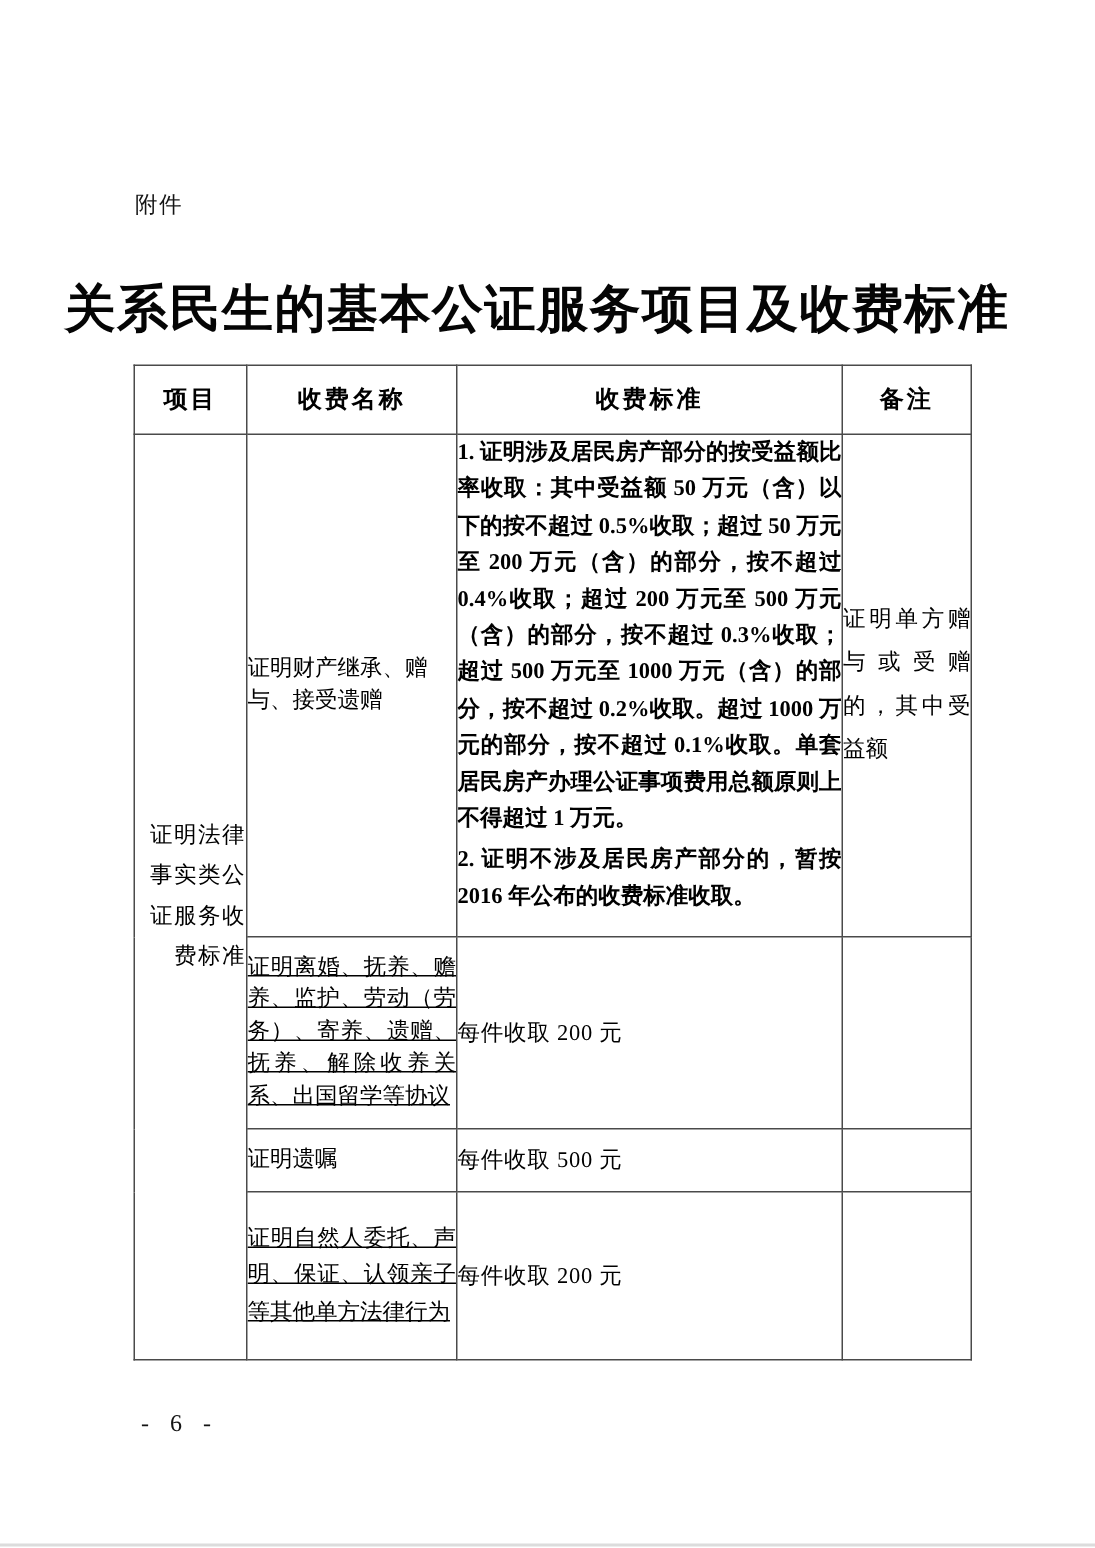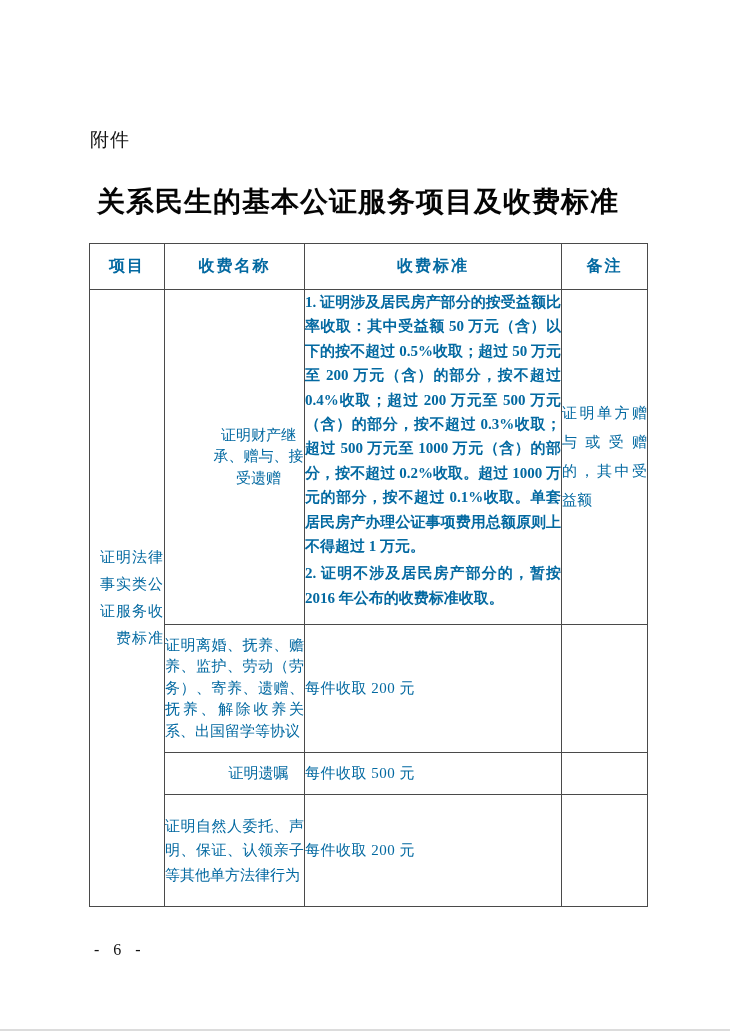--- a/index.html
+++ b/index.html
@@ -10,51 +10,51 @@
     background: #ffffff;
     overflow: hidden;
     font-family: "Liberation Serif", "DejaVu Serif", serif;
     color: #111111;
   }
   .attachment {
     position: absolute;
     left: 90px;
     top: 127px;
     font-family: "Liberation Sans", "DejaVu Sans", sans-serif;
-    font-size: 19px;
+    font-size: 15px;
     letter-spacing: 1px;
     color: #141414;
   }
   .title {
     position: absolute;
     left: 0;
     top: 183px;
     width: 716px;
     margin: 0;
     text-align: center;
     font-family: "Liberation Serif", "DejaVu Serif", serif;
     font-weight: bold;
-    font-size: 28px;
+    font-size: 34px;
     letter-spacing: 1px;
     color: #050505;
   }
   table.fee-table {
     position: absolute;
     left: 89px;
     top: 243px;
     width: 558px;
     border-collapse: collapse;
     table-layout: fixed;
   }
   table.fee-table th,
   table.fee-table td {
     border: 1.5px solid #4a4a4a;
     padding: 0;
     font-size: 15px;
-    color: #0369a1;
+    color: #000000;
     overflow: hidden;
   }
   tr.r-head  { height: 46px; }
   tr.r-body1 { height: 335px; }
   tr.r-body2 { height: 128px; }
   tr.r-body3 { height: 42px; }
   tr.r-body4 { height: 112px; }
   table.fee-table th {
     font-family: "Liberation Sans", "DejaVu Sans", sans-serif;
     font-weight: bold;
@@ -70,22 +70,22 @@
     font-size: 15.5px;
     line-height: 27px;
     letter-spacing: 1px;
   }
   td.name {
     vertical-align: middle;
     padding: 4px 5px;
     font-size: 14.5px;
     line-height: 21.5px;
   }
-  td.name.center  { text-align: center; padding-left: 48px; }
-  td.name.justify { text-align: justify; text-justify: inter-ideograph; }
+  td.name.center  { text-align: left; }
+  td.name.justify { text-align: justify; text-justify: inter-ideograph; text-decoration: underline; }
   td.name.loose   { line-height: 24.5px; }
   td.std-big {
     vertical-align: top;
     padding: 5px 9px 4px 10px;
     text-align: justify;
     text-justify: inter-ideograph;
   }
   td.std-big p {
     margin: 0;
     font-size: 15px;

